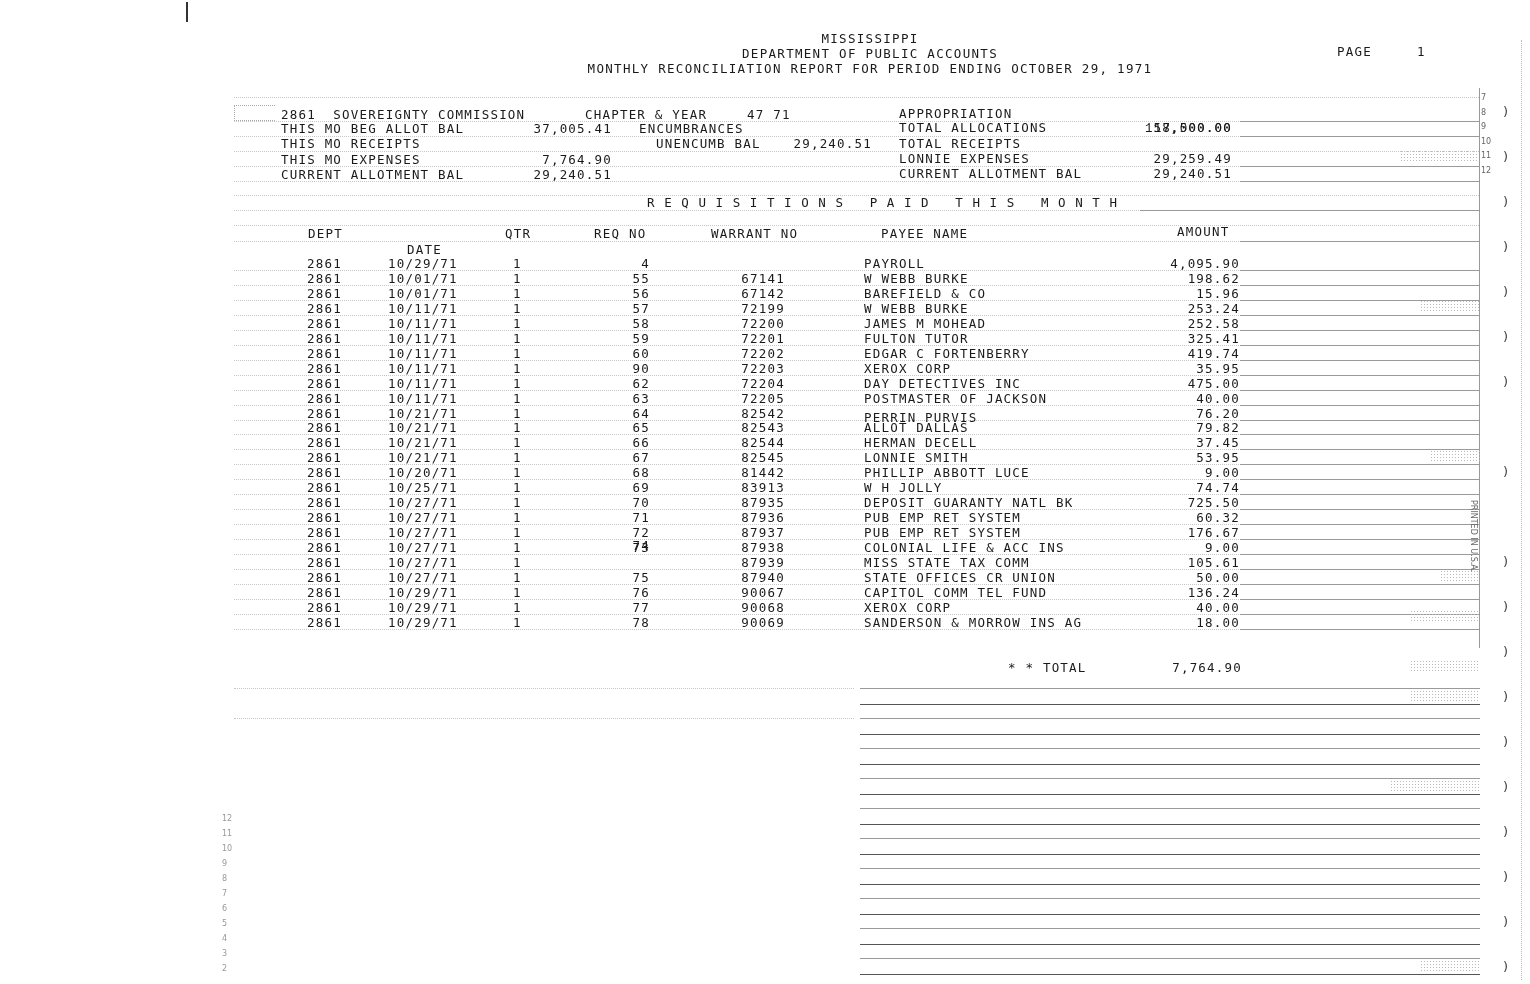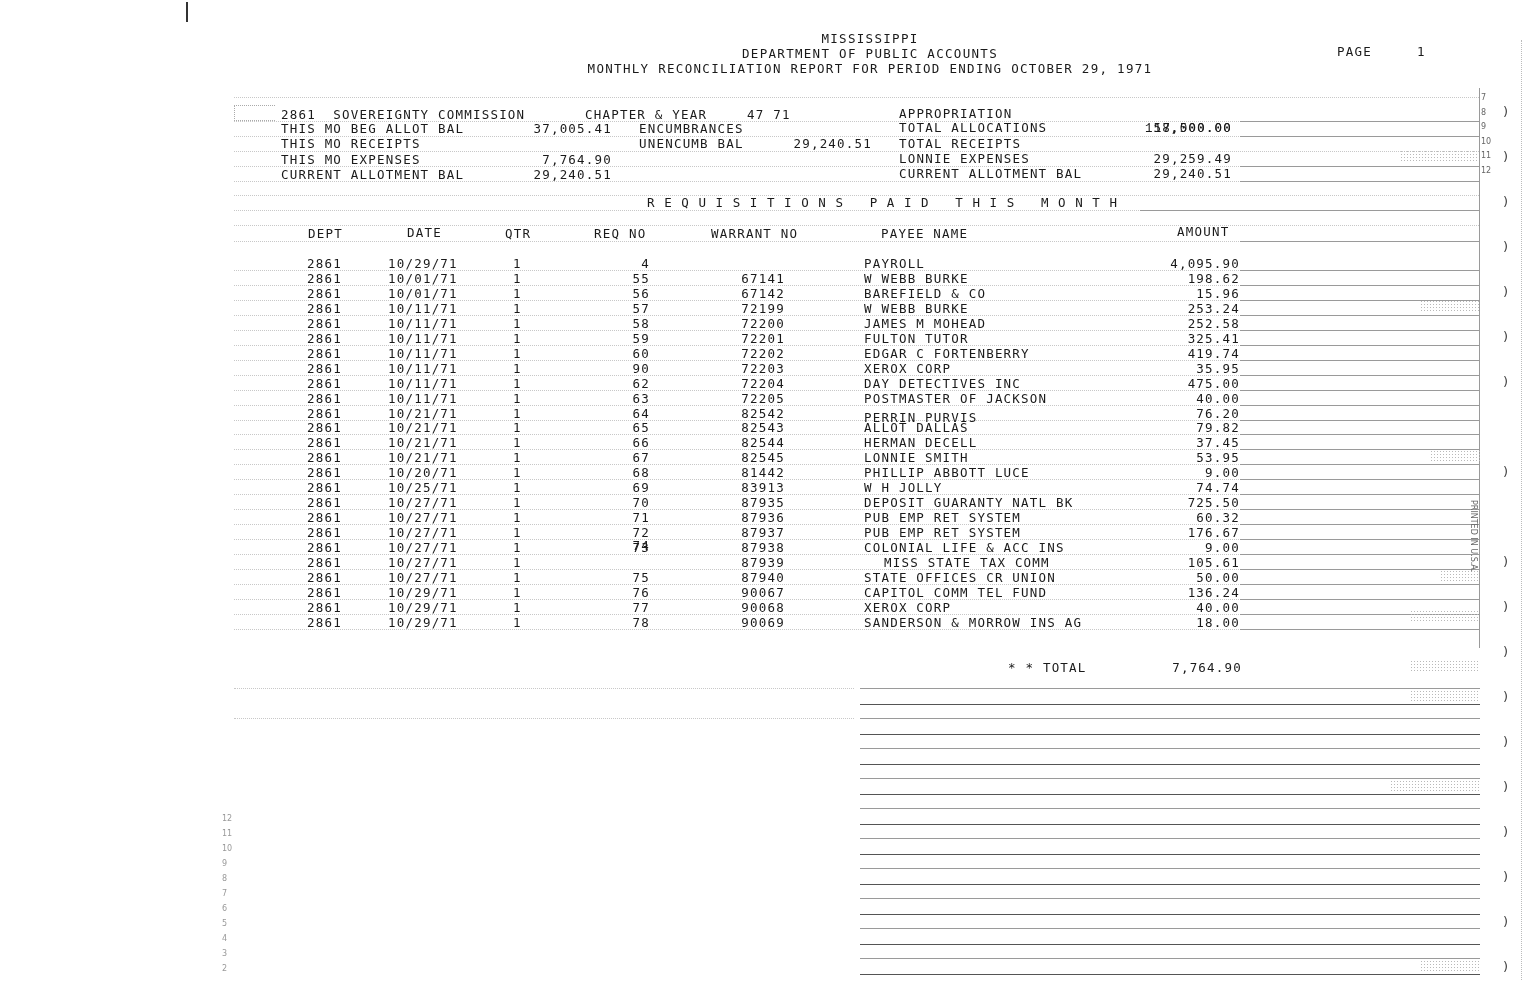--- a/index.html
+++ b/index.html
@@ -93,42 +93,42 @@
   <div class="t" style="left:281px; top:122px;">THIS MO BEG ALLOT BAL</div>
   <div class="t r" style="left:470px; top:122px; width:142px;">37,005.41</div>
   <div class="t" style="left:281px; top:137px;">THIS MO RECEIPTS</div>
   <div class="t r" style="left:470px; top:137px; width:142px;"></div>
   <div class="t" style="left:281px; top:153px;">THIS MO EXPENSES</div>
   <div class="t r" style="left:470px; top:153px; width:142px;">7,764.90</div>
   <div class="t" style="left:281px; top:168px;">CURRENT ALLOTMENT BAL</div>
   <div class="t r" style="left:470px; top:168px; width:142px;">29,240.51</div>
 
   <div class="t" style="left:639px; top:122px;">ENCUMBRANCES</div>
-  <div class="t" style="left:639px; top:137px;">UNENCUMB BAL</div>
+  <div class="t" style="left:656px; top:137px;">UNENCUMB BAL</div>
   <div class="t r" style="left:760px; top:137px; width:112px;">29,240.51</div>
 </div>
 
 <div>
   <div class="t" style="left:899px; top:107px;">APPROPRIATION</div>
   <div class="t r" style="left:1100px; top:122px; width:132px;font-family:Liberation Mono, monospace;">117,000.00</div>
   <div class="t" style="left:899px; top:121px;">TOTAL ALLOCATIONS</div>
   <div class="t r" style="left:1100px; top:121px; width:132px;">58,500.00</div>
   <div class="t" style="left:899px; top:137px;">TOTAL RECEIPTS</div>
   <div class="t r" style="left:1100px; top:137px; width:132px;"></div>
   <div class="t" style="left:899px; top:152px;">LONNIE EXPENSES</div>
   <div class="t r" style="left:1100px; top:152px; width:132px;">29,259.49</div>
   <div class="t" style="left:899px; top:167px;">CURRENT ALLOTMENT BAL</div>
   <div class="t r" style="left:1100px; top:167px; width:132px;">29,240.51</div>
 </div>
 
 <div class="t spaced" style="left:647px; top:196px;">REQUISITIONS PAID THIS MONTH</div>
 
 <div>
   <div class="t" style="left:308px; top:227px;">DEPT</div>
-  <div class="t" style="left:407px; top:226px;">DATE</div>
+  <div class="t" style="left:407px; top:243px;">DATE</div>
   <div class="t" style="left:505px; top:227px;">QTR</div>
   <div class="t" style="left:594px; top:227px;">REQ NO</div>
   <div class="t" style="left:711px; top:227px;">WARRANT NO</div>
   <div class="t" style="left:881px; top:227px;">PAYEE NAME</div>
   <div class="t" style="left:1177px; top:225px;">AMOUNT</div>
 </div>
 
 <div id="table-body">
     <div>
       <div class="dots" style="left: 234px; top: 270px; width: 1245px;"></div>
@@ -351,21 +351,21 @@
       <div class="t r" style="left: 1140px; top: 541px; width: 100px;">9.00</div>
     </div>
     <div>
       <div class="dots" style="left: 234px; top: 569px; width: 1245px;"></div>
       <div class="solid" style="left: 1240px; top: 569px; width: 240px;"></div>
       <div class="t" style="left: 307px; top: 556px; width: 40px;">2861</div>
       <div class="t" style="left: 388px; top: 556px; width: 80px;">10/27/71</div>
       <div class="t" style="left: 513px; top: 556px; width: 12px;">1</div>
       <div class="t r" style="left: 610px; top: 539px; width: 40px;">74</div>
       <div class="t r" style="left: 725px; top: 556px; width: 60px;">87939</div>
-      <div class="t" style="left: 864px; top: 556px; width: 280px; margin-left: 20px;">MISS STATE TAX COMM</div>
+      <div class="t" style="left: 864px; top: 556px; width: 280px;">MISS STATE TAX COMM</div>
       <div class="t r" style="left: 1140px; top: 556px; width: 100px;">105.61</div>
     </div>
     <div>
       <div class="dots" style="left: 234px; top: 584px; width: 1245px;"></div>
       <div class="solid" style="left: 1240px; top: 584px; width: 240px;"></div>
       <div class="t" style="left: 307px; top: 571px; width: 40px;">2861</div>
       <div class="t" style="left: 388px; top: 571px; width: 80px;">10/27/71</div>
       <div class="t" style="left: 513px; top: 571px; width: 12px;">1</div>
       <div class="t r" style="left: 610px; top: 571px; width: 40px;">75</div>
       <div class="t r" style="left: 725px; top: 571px; width: 60px;">87940</div>

